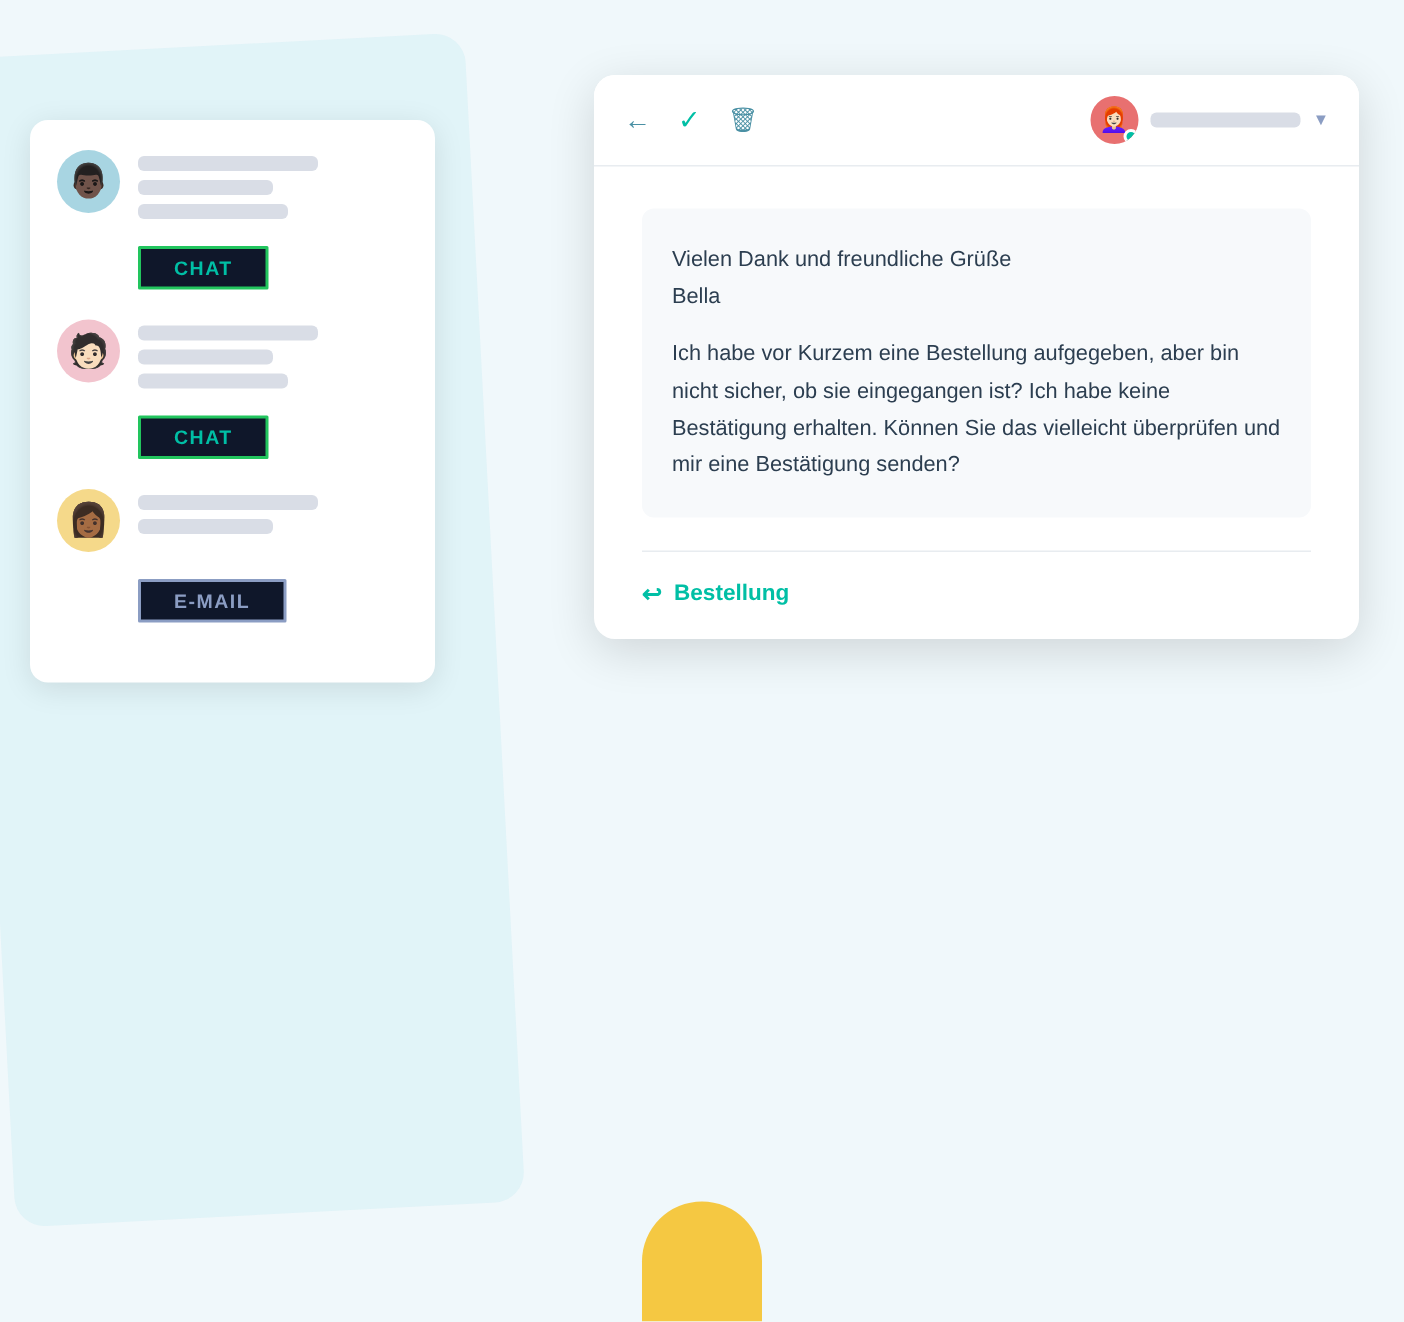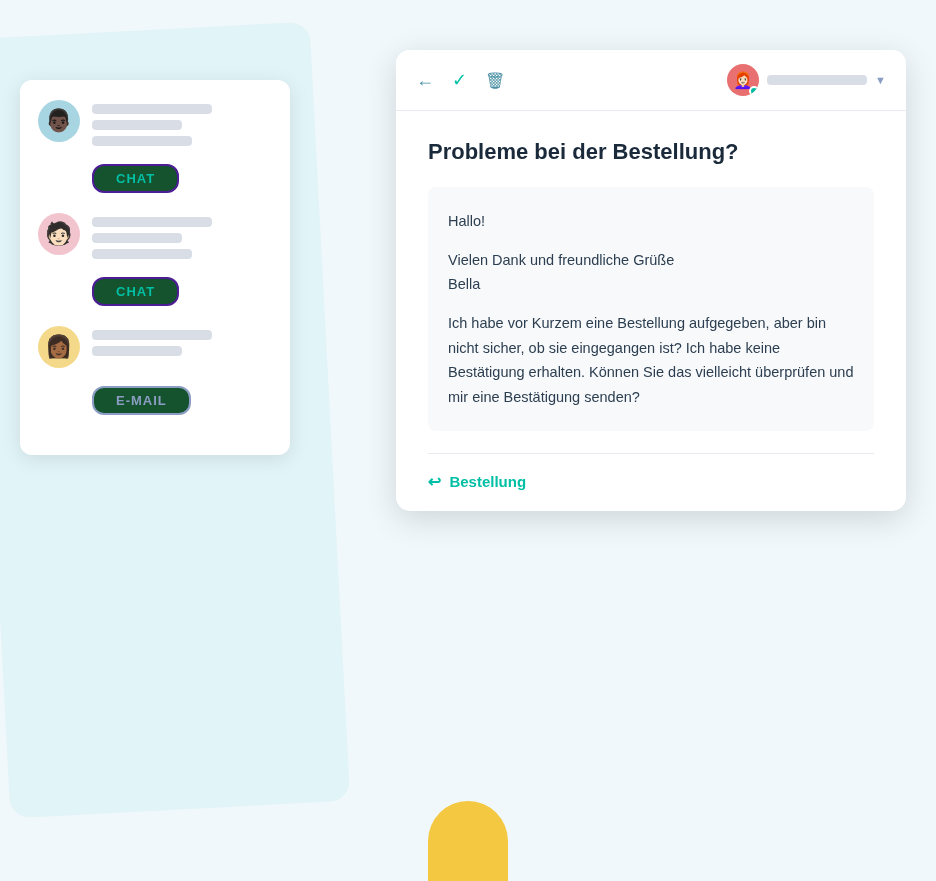--- a/index.html
+++ b/index.html
@@ -68,28 +68,28 @@
     .line-short { width: 100px; }
 
     .chat-badge-container {
       display: flex;
       justify-content: flex-start;
       margin-bottom: 20px;
       margin-left: 54px;
     }
 
     .badge {
-      border: 2px solid #4c1d95;
+      border: 2px solid #22c55e;
       color: #00bfa5;
       font-size: 13px;
       font-weight: 700;
       padding: 5px 22px;
-      border-radius: 12px;
+      border-radius: 1px;
       letter-spacing: 1px;
-      background: #14532d;
+      background: #0f172a;
     }
 
     .badge-email {
       border-color: #8b9dc3;
       color: #8b9dc3;
     }
 
     
     .bg-shape-1 {
       position: absolute;
@@ -312,25 +312,23 @@
       <div class="user-avatar">
         <span class="face-agent"></span>
         <span style="position:absolute;bottom:0;right:0;width:10px;height:10px;background:#00bfa5;border-radius:50%;border:2px solid #fff;"></span>
       </div>
       <div class="user-name-line"></div>
       <span class="chevron-icon">▼</span>
     </div>
   </div>
 
   <div class="email-content">
-    <h2 class="email-title">Probleme bei der Bestellung?</h2>
 
     <div class="email-body-box">
       <div class="email-body">
-        <p>Hallo!</p>
         <p style="white-space:pre-line;">Vielen Dank und freundliche Grüße
 Bella</p>
         <p>Ich habe vor Kurzem eine Bestellung aufgegeben, aber bin nicht sicher, ob sie eingegangen ist? Ich habe keine Bestätigung erhalten. Können Sie das vielleicht überprüfen und mir eine Bestätigung senden?</p>
       </div>
     </div>
 
     <div class="divider"></div>
 
     <button class="reply-btn">
       <span class="reply-arrow">↩</span>

